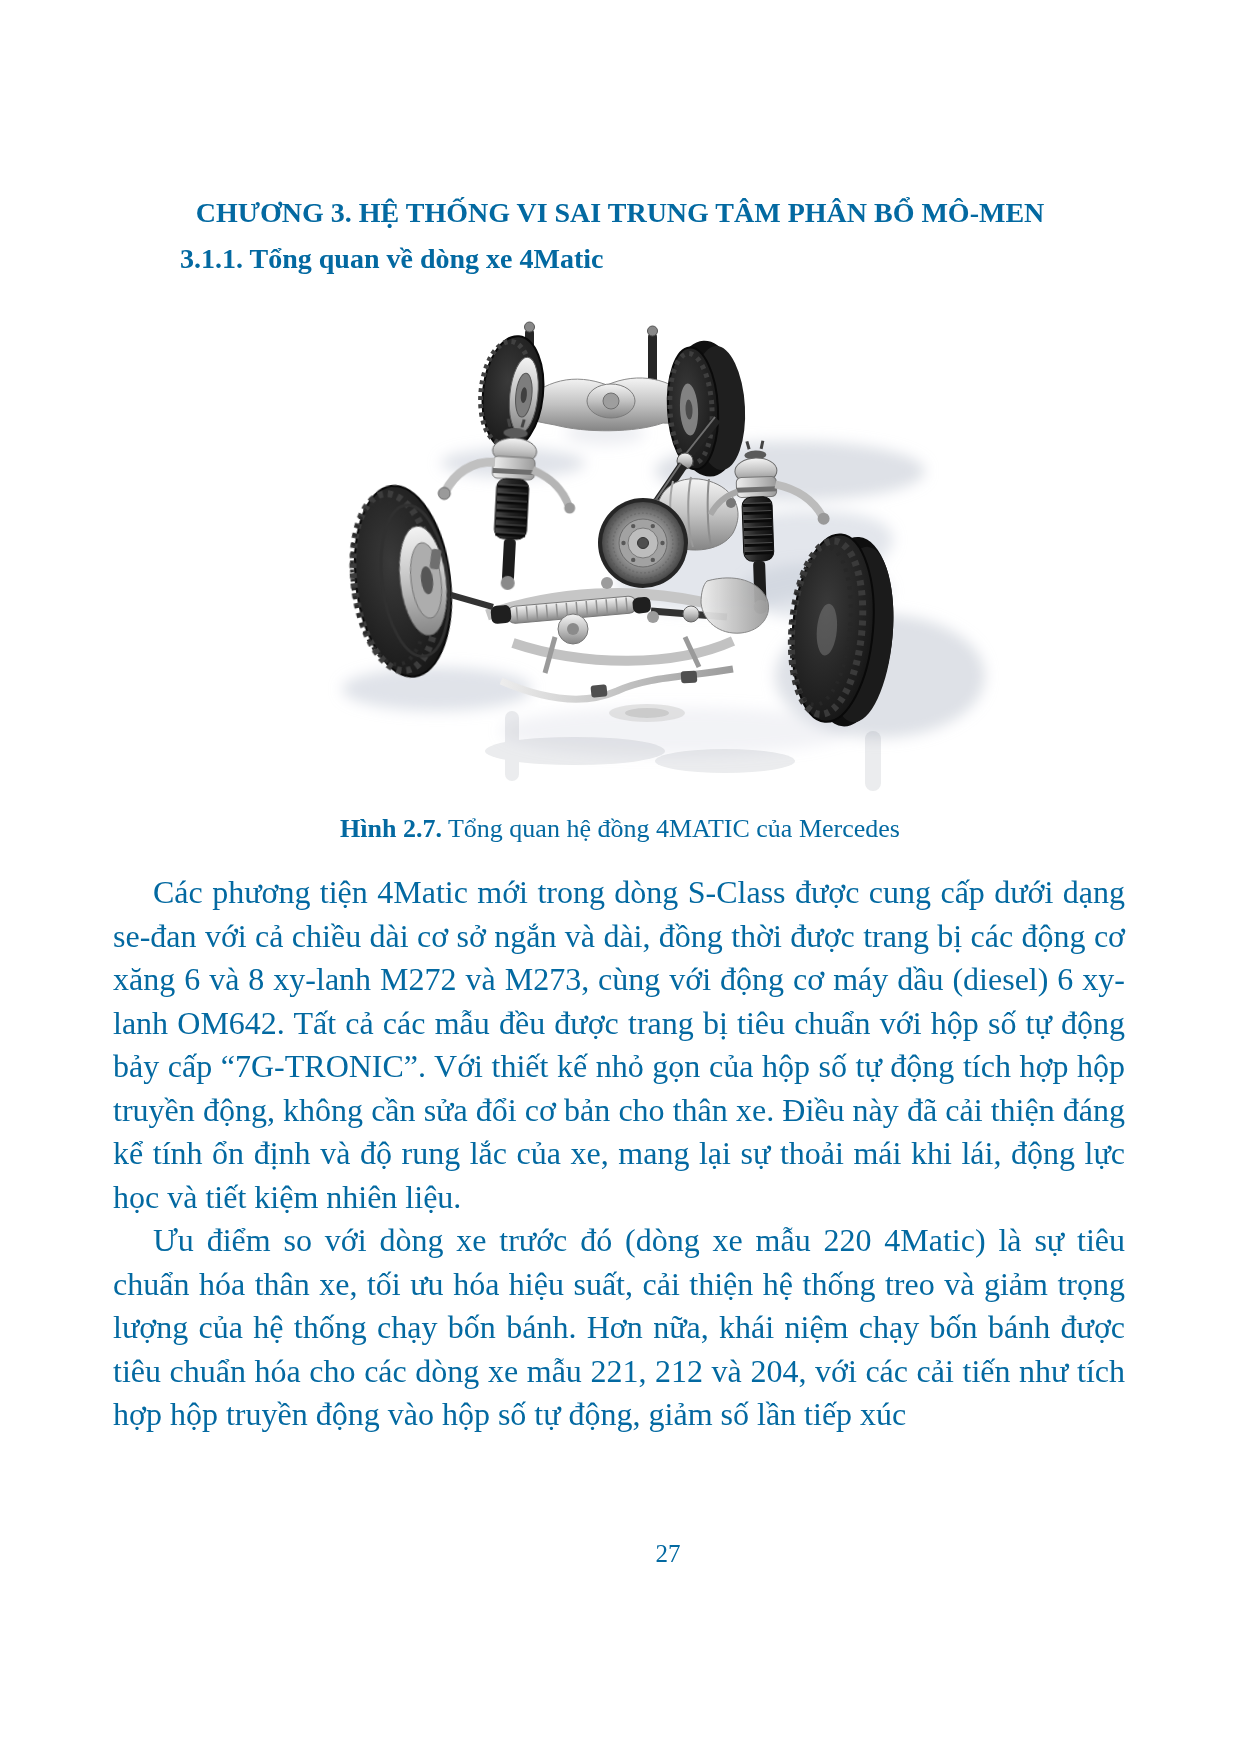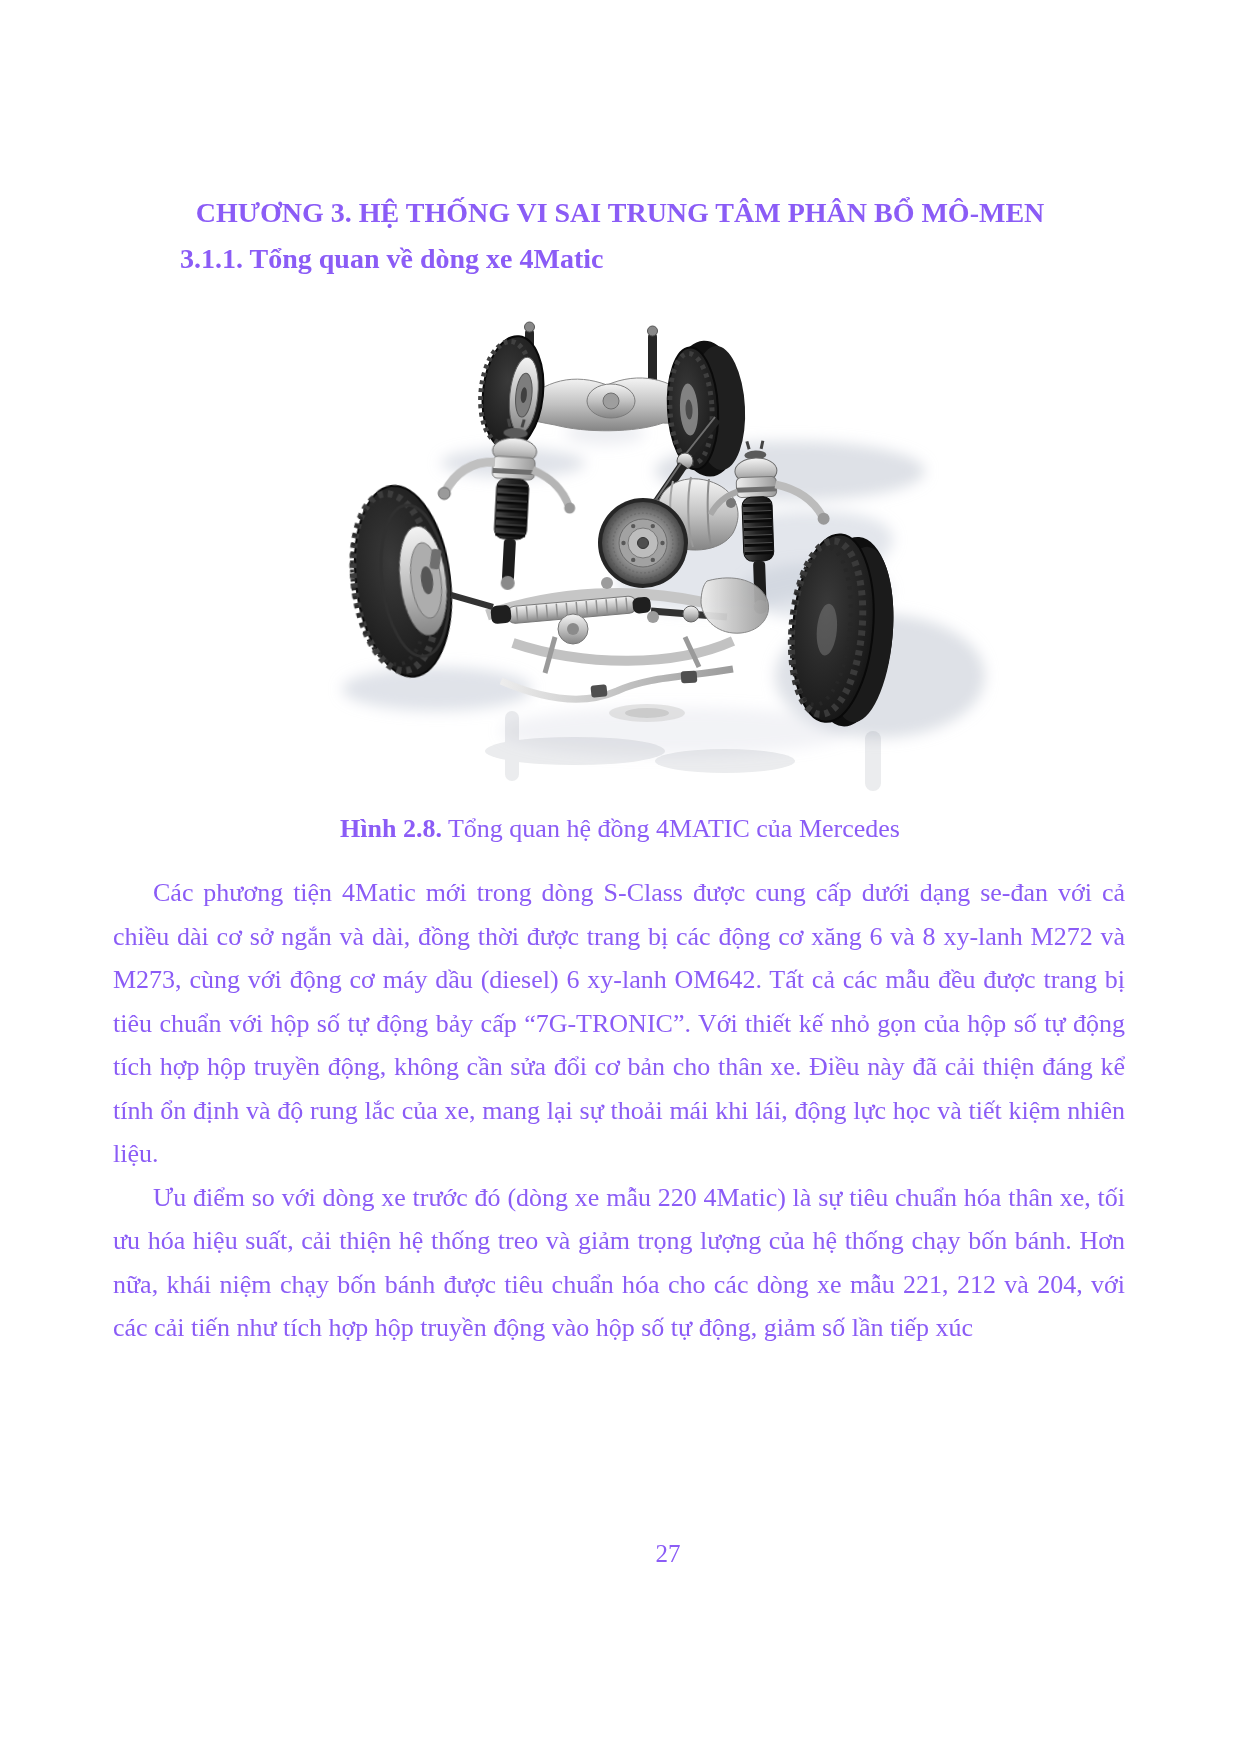--- a/index.html
+++ b/index.html
@@ -1,21 +1,21 @@
 <!DOCTYPE html>
 <html><head>
 <meta charset="utf-8">
 <style>
   html, body { margin: 0; padding: 0; background: #ffffff; }
   .page {
     position: relative;
     width: 1240px;
     height: 1754px;
     background: #ffffff;
-    color: #8b5cf6;
+    color: #0369a1;
     font-family: "Liberation Serif", serif;
     overflow: hidden;
   }
   .chapter-title {
     padding-top: 190px;
     text-align: center;
     font-weight: bold;
     font-size: 28px;
     line-height: 46px;
   }
@@ -36,21 +36,21 @@
     text-align: center;
     font-size: 26px;
     line-height: 32px;
     margin-top: 12px;
   }
   figcaption .cap-label { font-weight: bold; }
   p.body {
     margin: 0 115px 0 113px;
     text-align: justify;
     text-indent: 40px;
-    font-size: 26px;
+    font-size: 32px;
     line-height: 43.5px;
   }
   p.body.p1 { margin-top: 26px; }
   p.body.p2 { }
   .page-number {
     position: absolute;
     top: 1540px;
     left: 0;
     width: 100%;
     text-align: center;
@@ -267,21 +267,21 @@
       </g>
 
       <g fill="#5a6470" opacity="0.12">
         <ellipse cx="320" cy="470" rx="90" ry="14"></ellipse>
         <ellipse cx="470" cy="480" rx="70" ry="12"></ellipse>
         <rect x="250" y="430" width="14" height="70" rx="7"></rect>
         <rect x="610" y="450" width="16" height="60" rx="8"></rect>
       </g>
     </svg>
 
-    <figcaption><span class="cap-label">Hình 2.8.</span> <span>Tổng quan hệ đồng 4MATIC của Mercedes</span></figcaption>
+    <figcaption><span class="cap-label">Hình 2.7.</span> <span>Tổng quan hệ đồng 4MATIC của Mercedes</span></figcaption>
   </figure>
 
   <p class="body p1">Các phương tiện 4Matic mới trong dòng S-Class được cung cấp dưới dạng se-đan với cả chiều dài cơ sở ngắn và dài, đồng thời được trang bị các động cơ xăng 6 và 8 xy-lanh M272 và M273, cùng với động cơ máy dầu (diesel) 6 xy-lanh OM642. Tất cả các mẫu đều được trang bị tiêu chuẩn với hộp số tự động bảy cấp “7G-TRONIC”. Với thiết kế nhỏ gọn của hộp số tự động tích hợp hộp truyền động, không cần sửa đổi cơ bản cho thân xe. Điều này đã cải thiện đáng kể tính ổn định và độ rung lắc của xe, mang lại sự thoải mái khi lái, động lực học và tiết kiệm nhiên liệu.</p>
   <p class="body p2">Ưu điểm so với dòng xe trước đó (dòng xe mẫu 220 4Matic) là sự tiêu chuẩn hóa thân xe, tối ưu hóa hiệu suất, cải thiện hệ thống treo và giảm trọng lượng của hệ thống chạy bốn bánh. Hơn nữa, khái niệm chạy bốn bánh được tiêu chuẩn hóa cho các dòng xe mẫu 221, 212 và 204, với các cải tiến như tích hợp hộp truyền động vào hộp số tự động, giảm số lần tiếp xúc</p>
 
   <div class="page-number">27</div>
 
 </div>
 
 </body></html>

